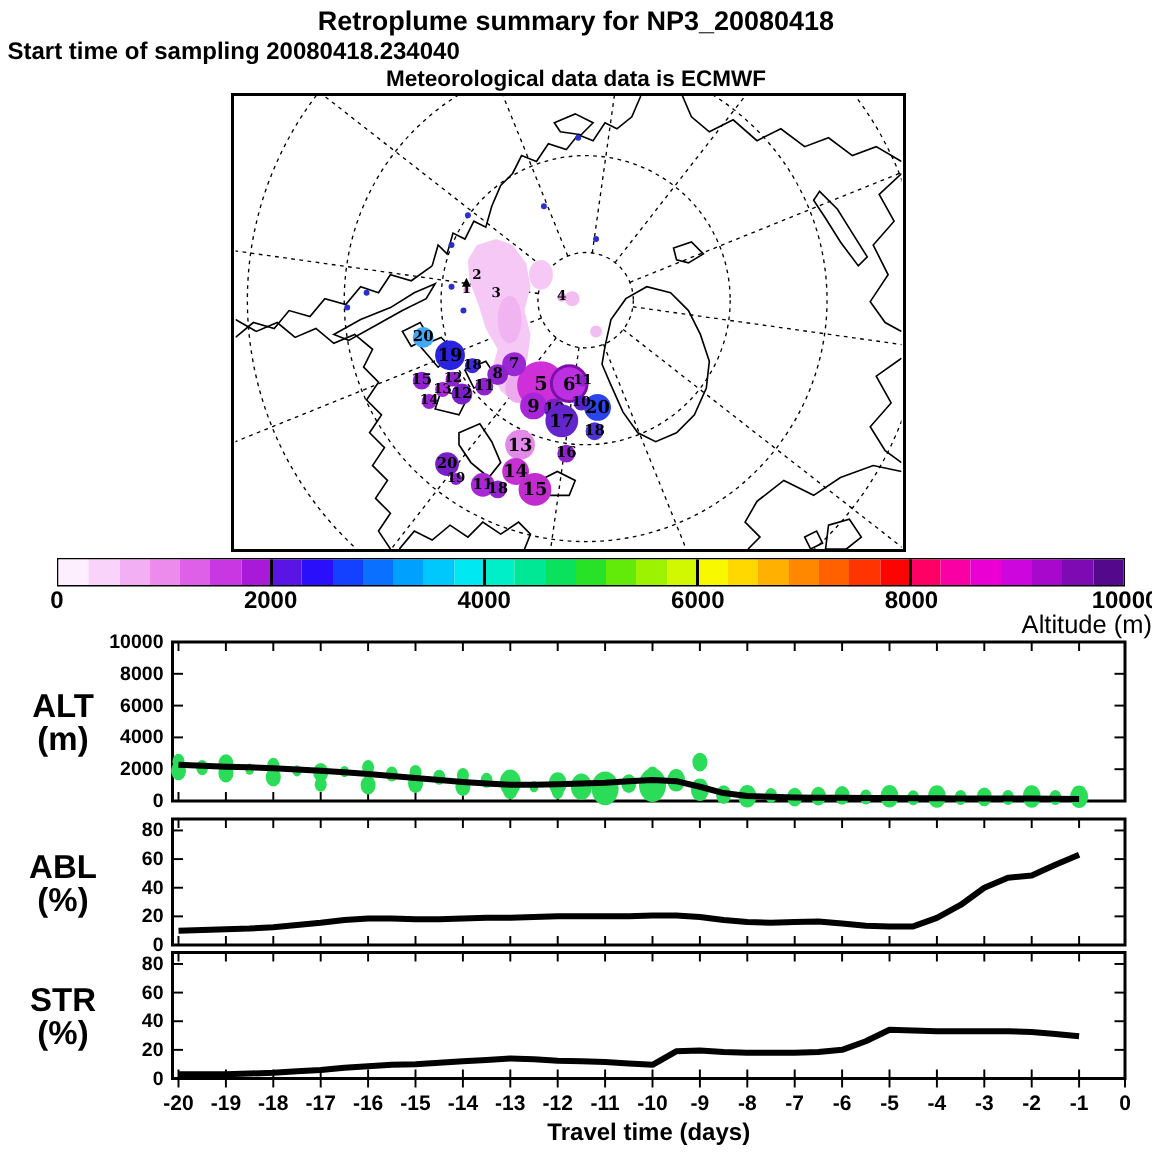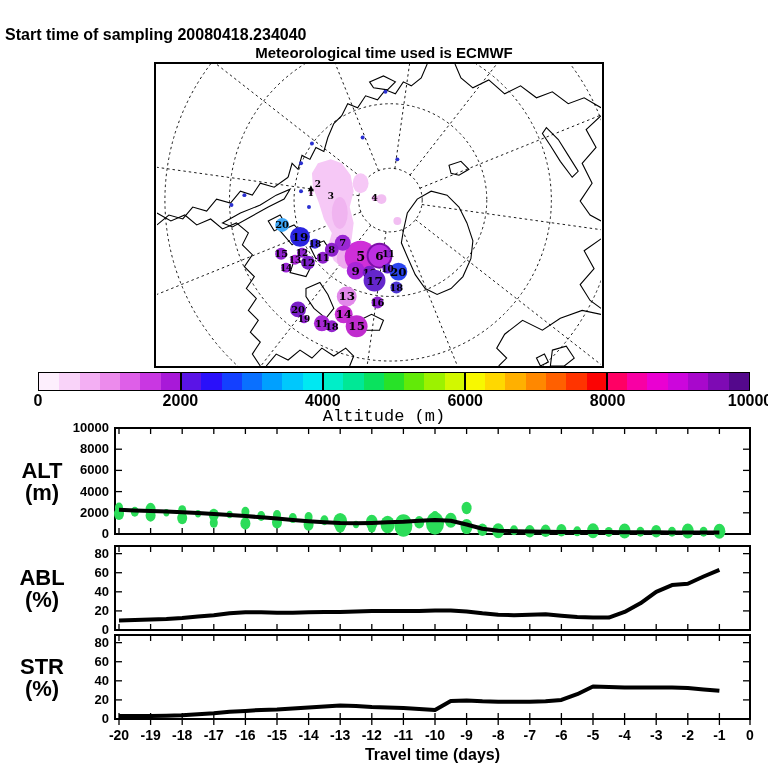--- a/index.html
+++ b/index.html
@@ -13,35 +13,36 @@
           font-size:15px;font-weight:bold;}
   .mapbox{position:absolute;left:154px;top:62px;width:450px;height:306px;
           border:2px solid #000;box-sizing:border-box;background:#fff;}
   .mapbox svg{display:block;}
   .cbar{position:absolute;left:38px;top:372px;width:712px;height:19px;
         border:1.5px solid #000;box-sizing:border-box;display:flex;}
   .cbar .seg{flex:1 1 auto;height:100%;}
   .cbar .div{position:absolute;top:0;width:2px;height:100%;background:#000;}
   .cbar-ticks{position:absolute;left:0;top:392px;width:768px;height:18px;}
   .cbar-ticks span{position:absolute;transform:translateX(-50%);font-size:16px;font-weight:bold;}
-  .cbar-label{position:absolute;left:0;top:407px;width:768px;text-align:center;
-              font-family:Liberation Mono, monospace;font-size:17px;font-weight:500;}
+  .cbar-label{position:absolute;left:0;top:407px;width:768px;text-align:right;
+              font-family:Liberation Sans, sans-serif;font-size:17px;font-weight:500;}
   .charts{position:absolute;left:0;top:420px;}
   text{font-family:"Liberation Sans",sans-serif;}
   .bubtxt{font-family:"DejaVu Serif",serif;font-weight:bold;}
 </style>
 </head>
 <body>
 
 <div class="page">
 
+  <div class="title1">Retroplume summary for NP3_20080418</div>
   <div class="title2">
     <span>Start time of sampling 20080418.234040</span>
   </div>
-  <div class="title3">Meteorological time used is ECMWF</div>
+  <div class="title3">Meteorological data data is ECMWF</div>
 
   <div class="mapbox">
     <svg id="map-svg" width="446" height="302" viewBox="0 0 447 304">
         <g stroke="#000" stroke-width="0.9" fill="none" stroke-dasharray="2.5,3" clip-path="url(#mapclip)">
           <circle cx="235" cy="137" r="32"></circle>
           <circle cx="235" cy="137" r="97"></circle>
           <circle cx="235" cy="137" r="162"></circle>
           <circle cx="235" cy="137" r="227"></circle>
           <circle cx="235" cy="137" r="292"></circle>
           <line x1="266.6885781997303" y1="141.4535392307221" x2="631.1072274966282" y2="192.66924038402618"></line>

